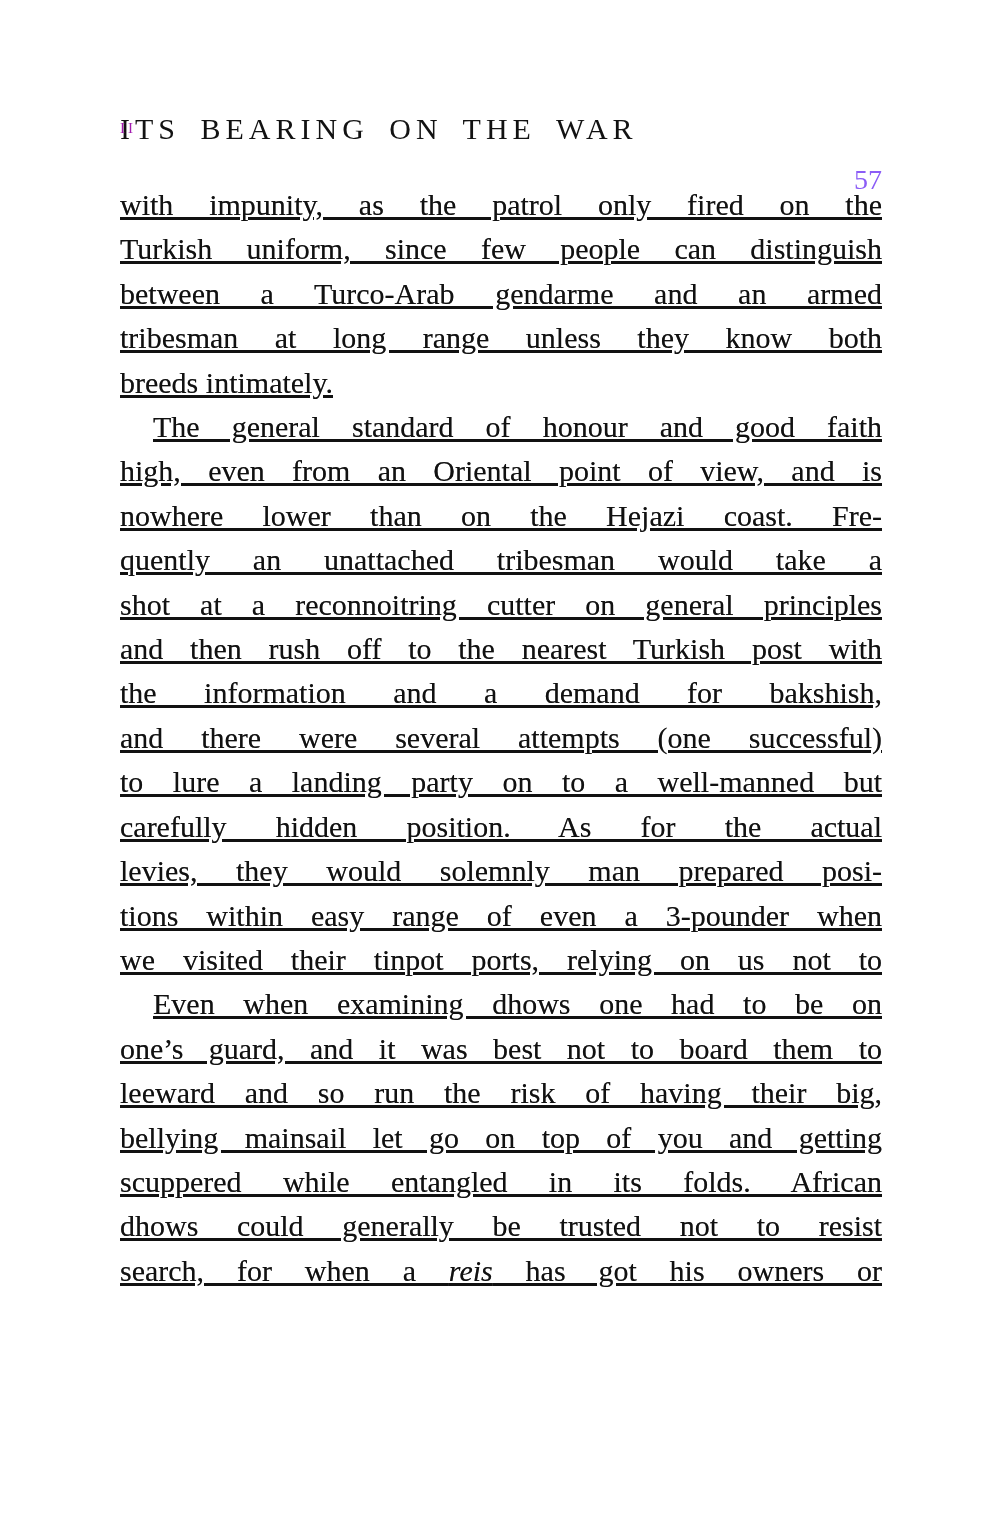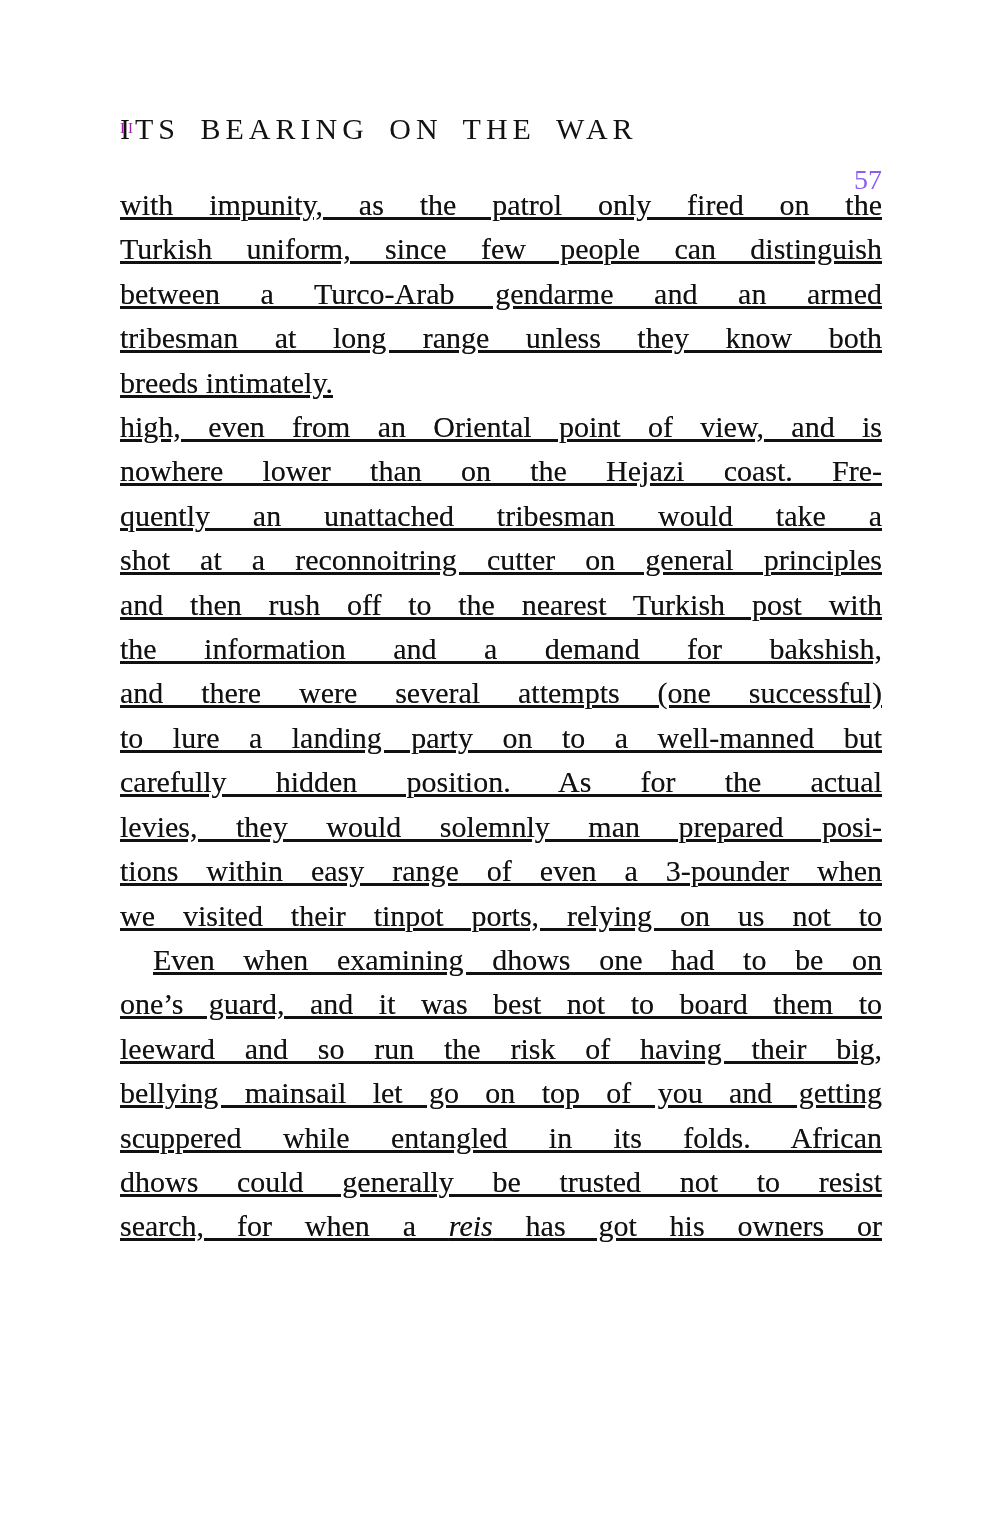--- a/index.html
+++ b/index.html
@@ -87,20 +87,21 @@
 
   <div class="page-body">
       <div class="paragraph">
         <div class="line"><span>with impunity, as the patrol only fired on the</span></div>
         <div class="line"><span>Turkish uniform, since few people can distinguish</span></div>
         <div class="line"><span>between a Turco-Arab gendarme and an armed</span></div>
         <div class="line"><span>tribesman at long range unless they know both</span></div>
         <div class="line unjustified"><span>breeds intimately.</span></div>
       </div>
       <div class="paragraph">
+        <div class="line indent"><span>The general standard of honour and good faith</span></div>
         <div class="line"><span>high, even from an Oriental point of view, and is</span></div>
         <div class="line"><span>nowhere lower than on the Hejazi coast.  Fre-</span></div>
         <div class="line"><span>quently an unattached tribesman would take a</span></div>
         <div class="line"><span>shot at a reconnoitring cutter on general principles</span></div>
         <div class="line"><span>and then rush off to the nearest Turkish post with</span></div>
         <div class="line"><span>the information and a demand for bakshish,</span></div>
         <div class="line"><span>and there were several attempts (one successful)</span></div>
         <div class="line"><span>to lure a landing party on to a well-manned but</span></div>
         <div class="line"><span>carefully hidden position.  As for the actual</span></div>
         <div class="line"><span>levies, they would solemnly man prepared posi-</span></div>

